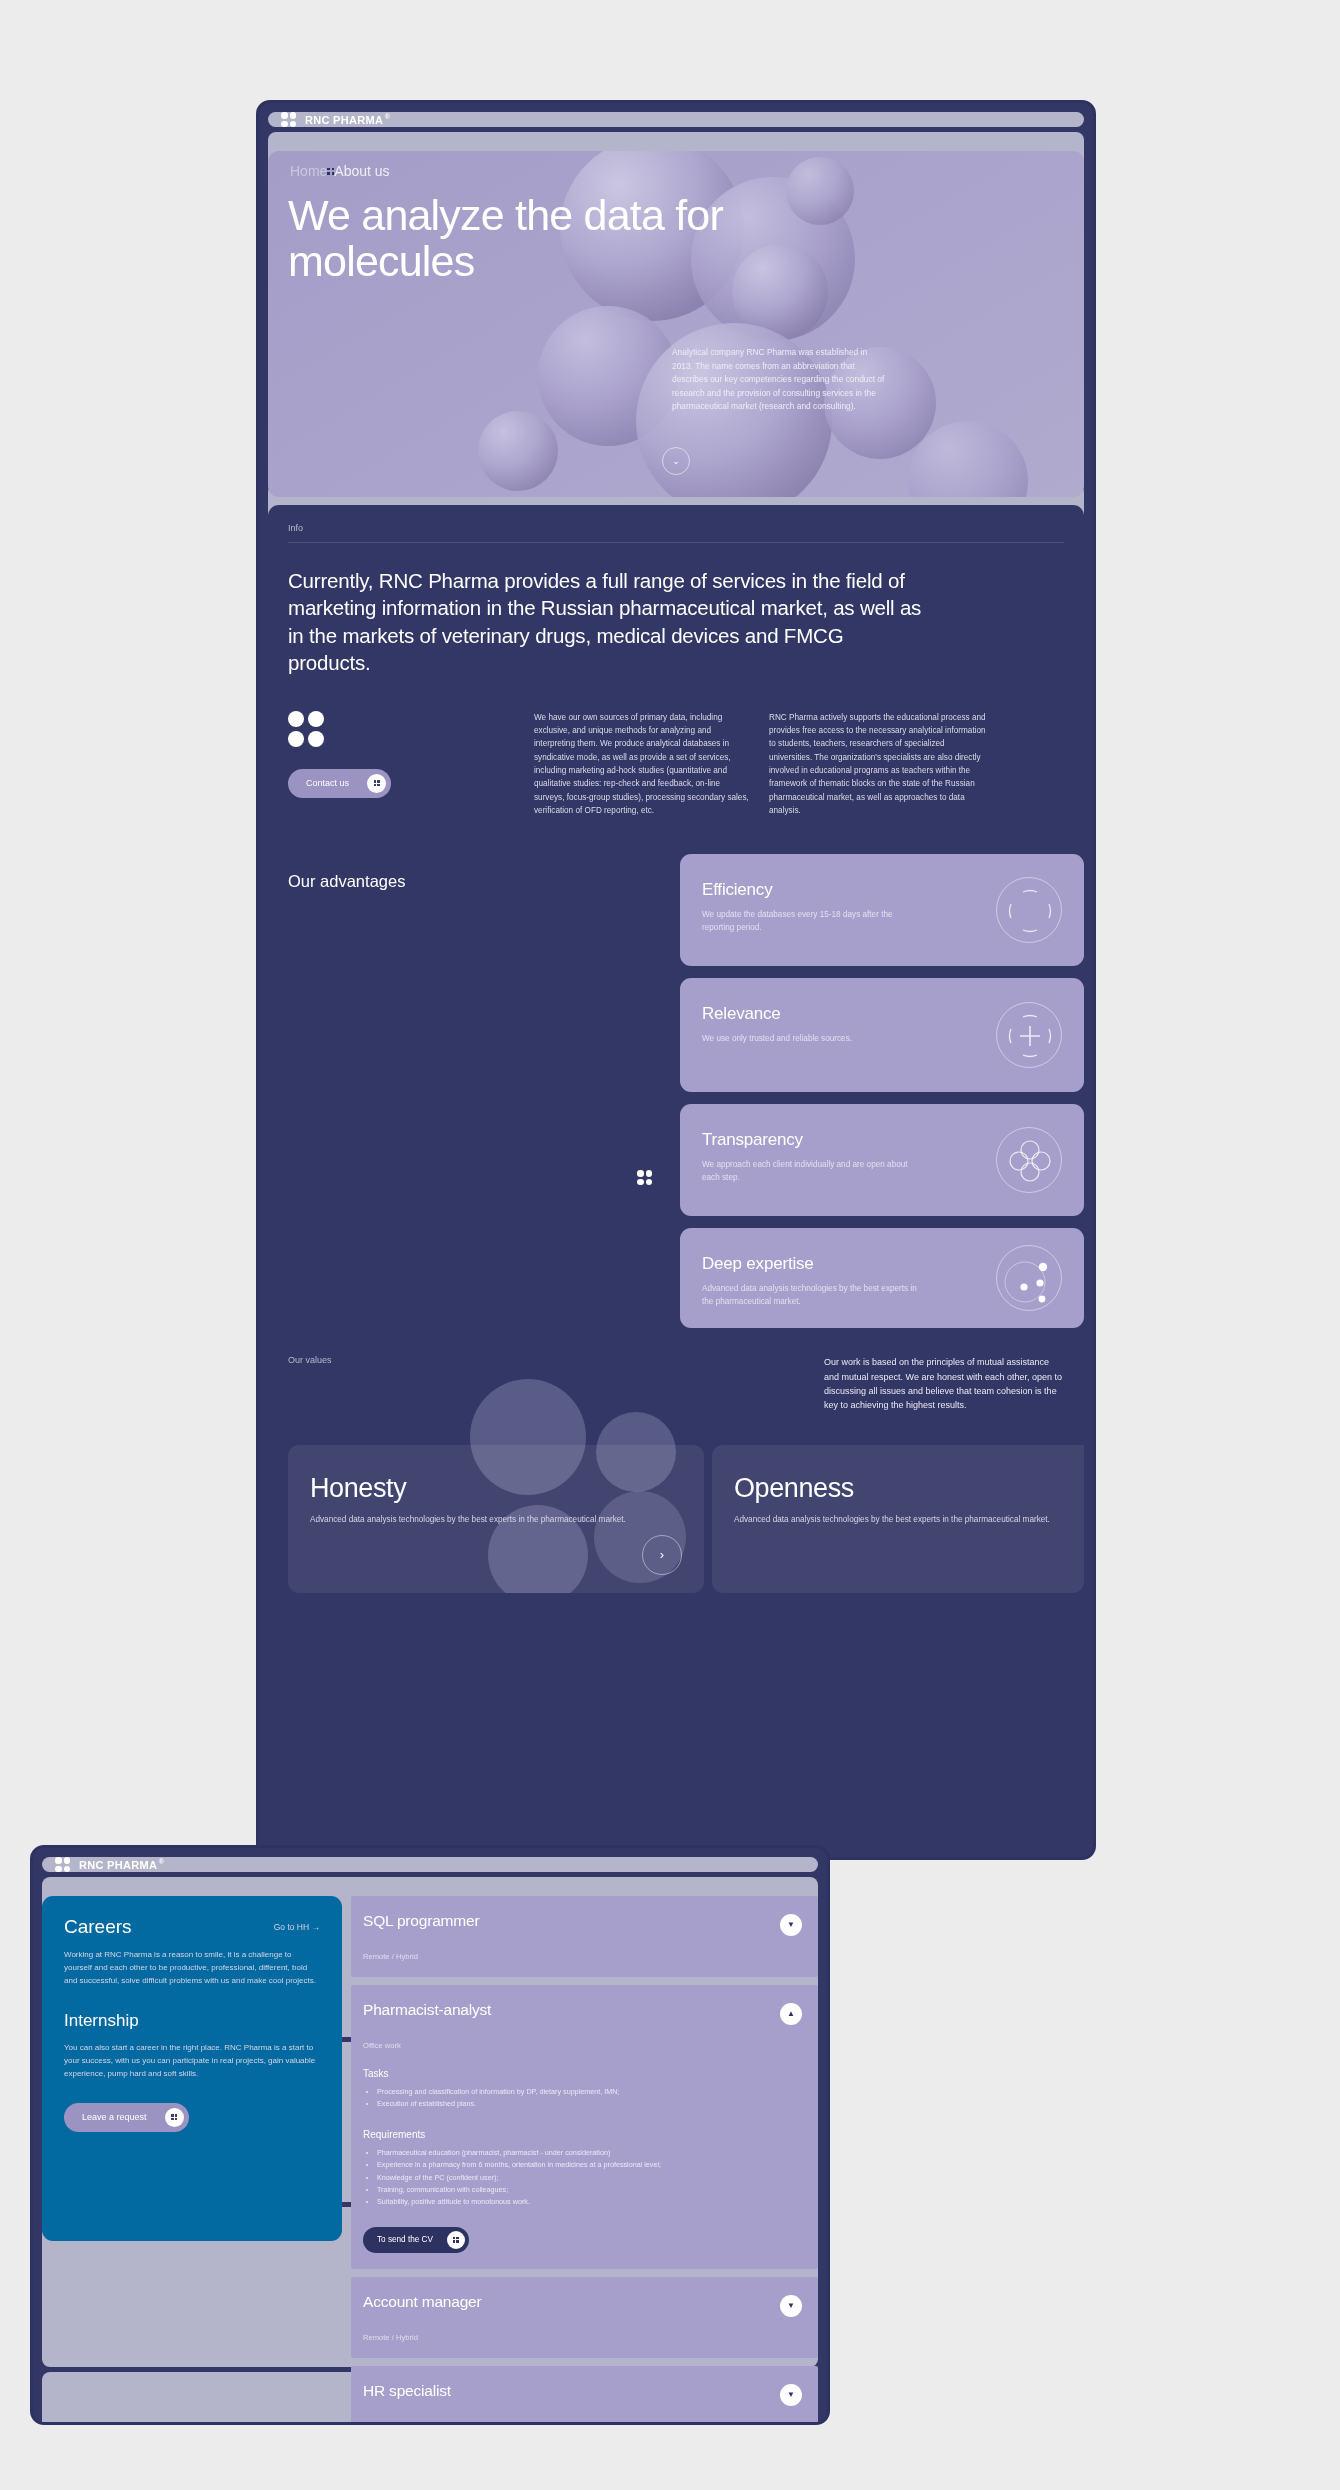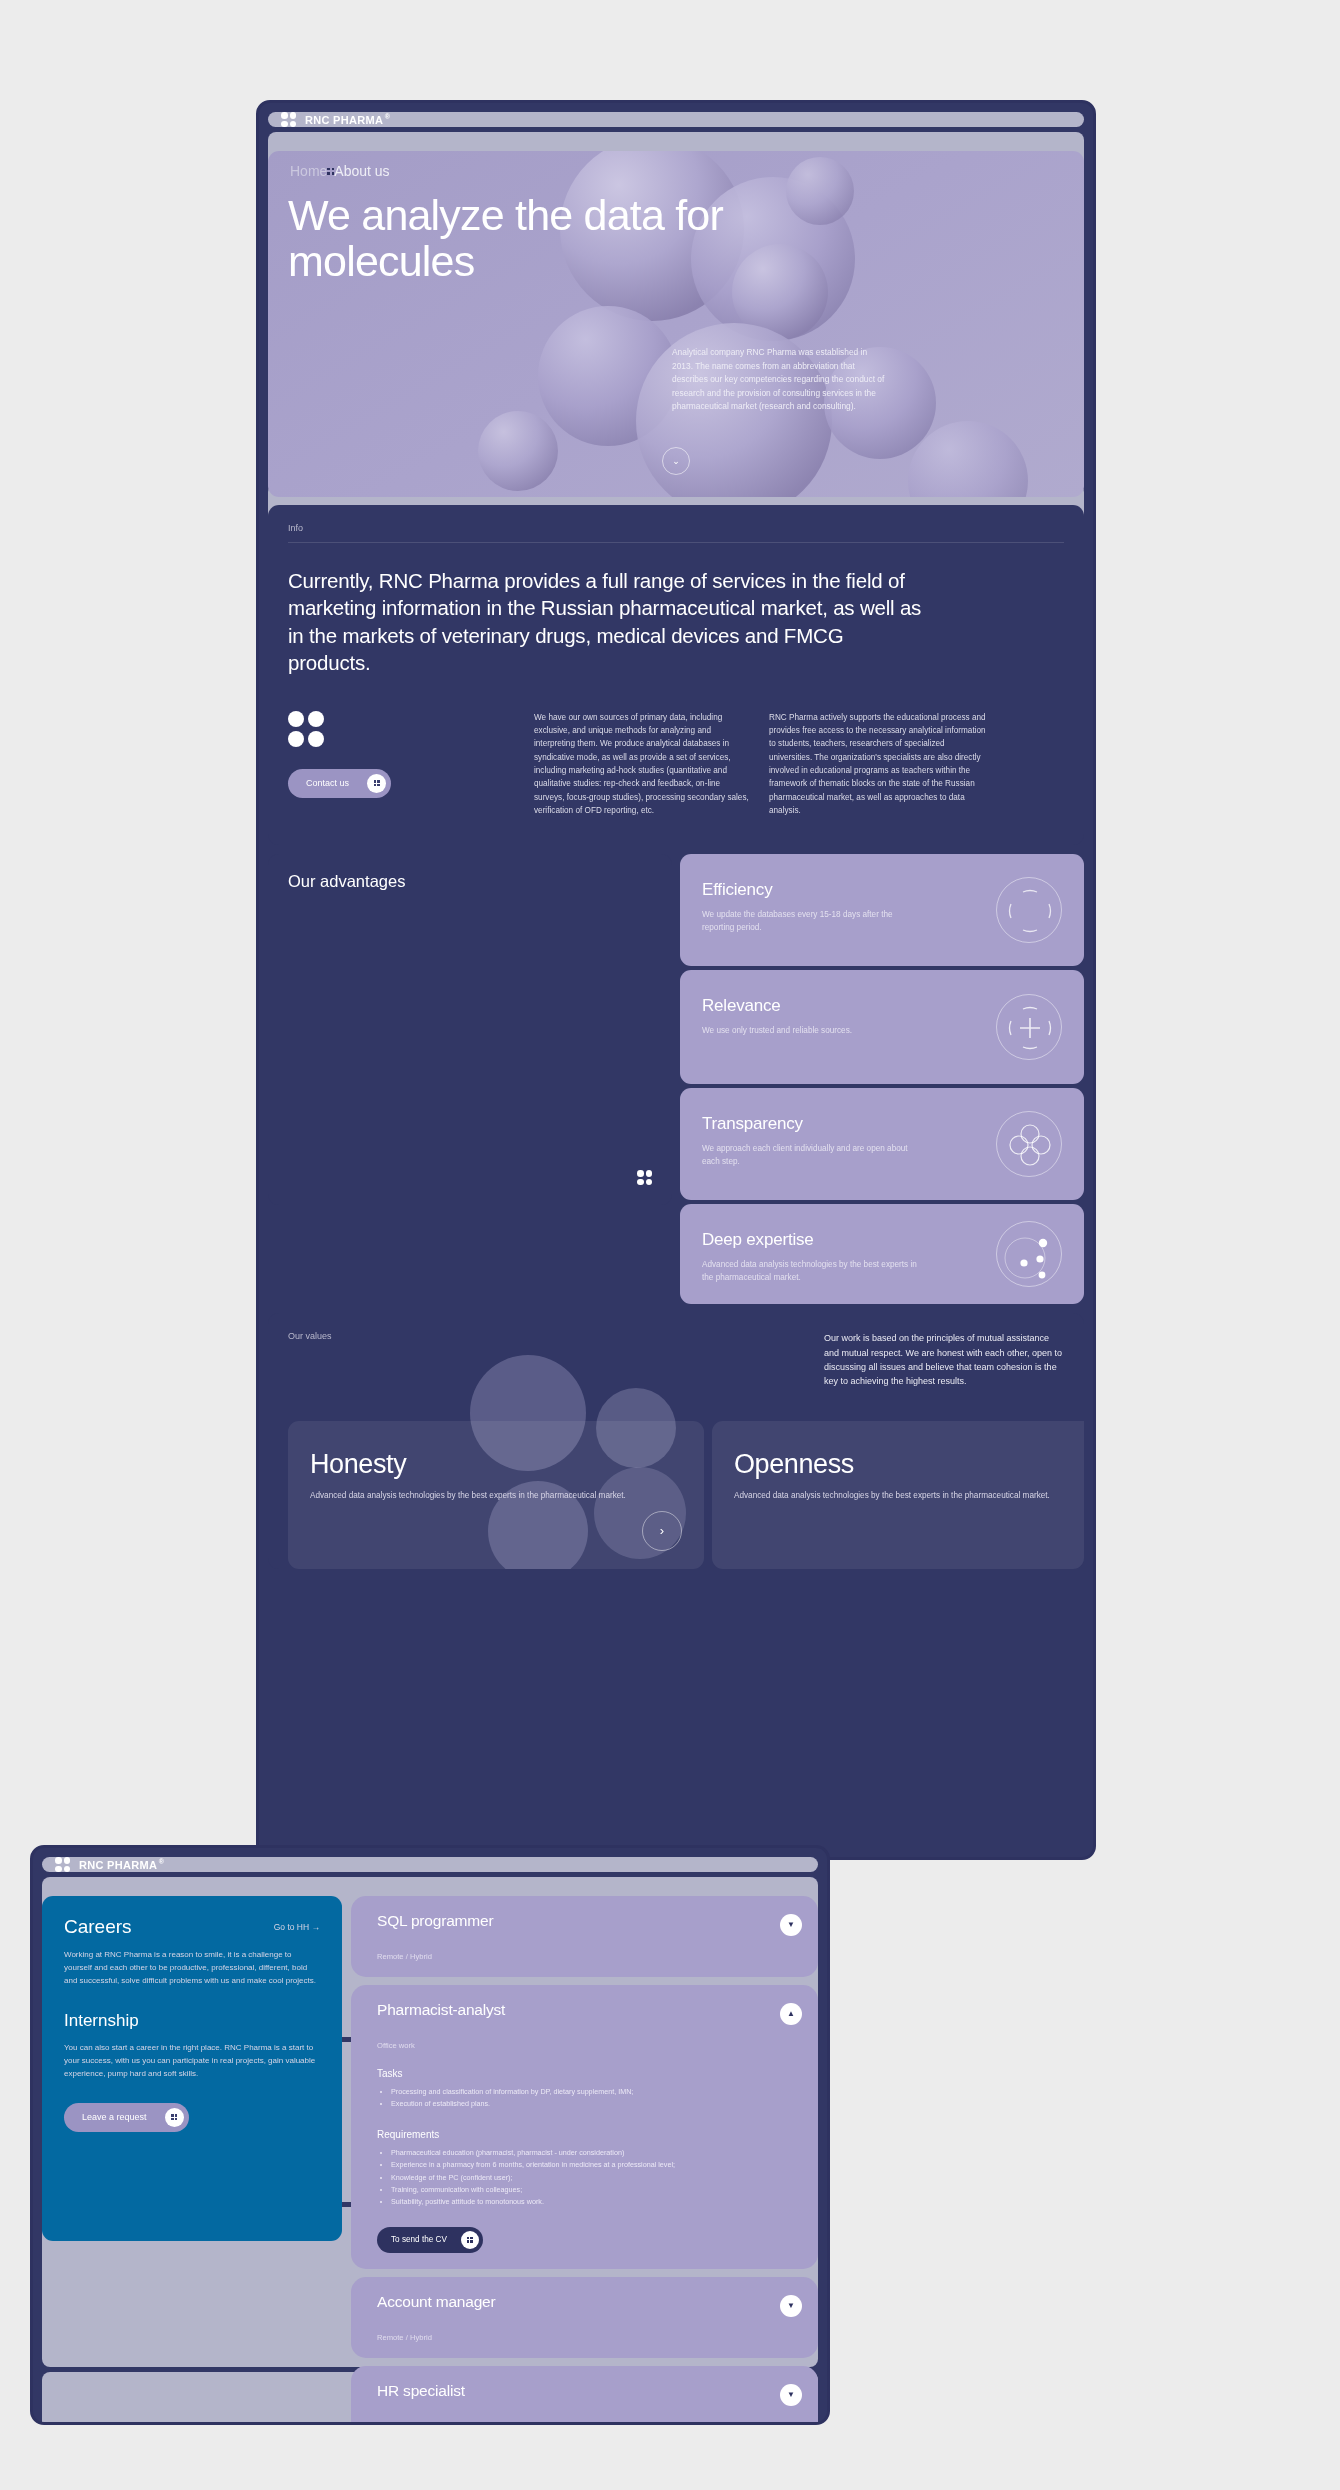--- a/index.html
+++ b/index.html
@@ -125,21 +125,21 @@
   .adv-wrap { display: flex; gap: 8px; margin-top: 9px; }
   .adv-left {
     flex: 0 0 404px; background: #323765; border-radius: 11px;
     height: 351px; padding: 18px 20px; position: relative;
   }
   .adv-left h3 { font-size: 16.5px; font-weight: 400; color: #fff; }
   .adv-left .big-dots {
     position: absolute; right: 20px; bottom: 20px;
     width: 15px; height: 15px; gap: 2px;
   }
-  .adv-right { flex: 1; display: flex; flex-direction: column; gap: 4px; border-radius: 10px; }
+  .adv-right { flex: 1; display: flex; flex-direction: column; gap: 12px; border-radius: 10px; }
   .adv-card {
     background: #a79fcb; border-radius: 11px;
     position: relative; padding: 26px 22px;
   }
   .adv-card h4 { font-size: 17px; font-weight: 400; color: #fff; letter-spacing: -.2px; }
   .adv-card p {
     margin-top: 9px; font-size: 8.2px; line-height: 1.55;
     color: #e3e0ef; max-width: 215px;
   }
   .adv-ico {
@@ -183,21 +183,21 @@
     flex: 0 0 300px; background: #0369a1; border-radius: 11px;
     padding: 20px 22px; position: relative; height: 345px;
   }
   .careers-left .top-row { display: flex; justify-content: space-between; align-items: flex-start; }
   .careers-left h3 { font-size: 19px; font-weight: 400; color: #fff; }
   .gohh { font-size: 8.5px; color: #d5d4e4; white-space: nowrap; padding-top: 6px; }
   .careers-left p { margin-top: 11px; font-size: 8px; line-height: 1.6; color: #d6d5e6; }
   .careers-left h4 { margin-top: 24px; font-size: 17px; font-weight: 400; color: #fff; }
   .jobs { flex: 1; display: flex; flex-direction: column; gap: 8px; }
   .job {
-    background: #a79fcb; border-radius: 15px; padding: 16px 26px;
+    background: #a79fcb; border-radius: 2px; padding: 16px 12px;
     position: relative;
   }
   .job h4 { font-size: 15.5px; font-weight: 400; color: #fff; letter-spacing: -.2px; }
   .job .loc { margin-top: 22px; font-size: 7.6px; color: #e0dcee; }
   .job .tog {
     position: absolute; right: 16px; top: 18px;
     width: 22px; height: 22px; border-radius: 50%; background: #fff;
     display: flex; align-items: center; justify-content: center;
   }
   .job h5 { margin-top: 18px; font-size: 10px; font-weight: 400; color: #fff; }

